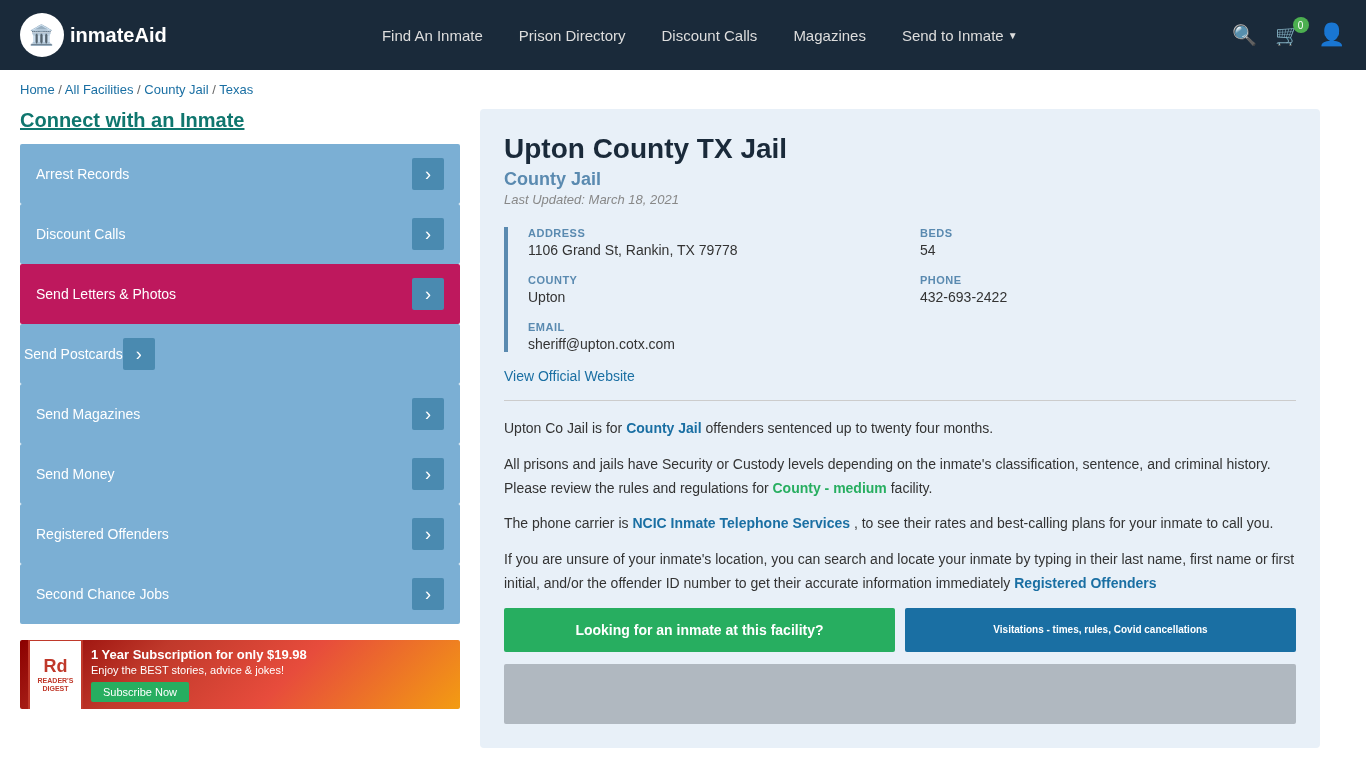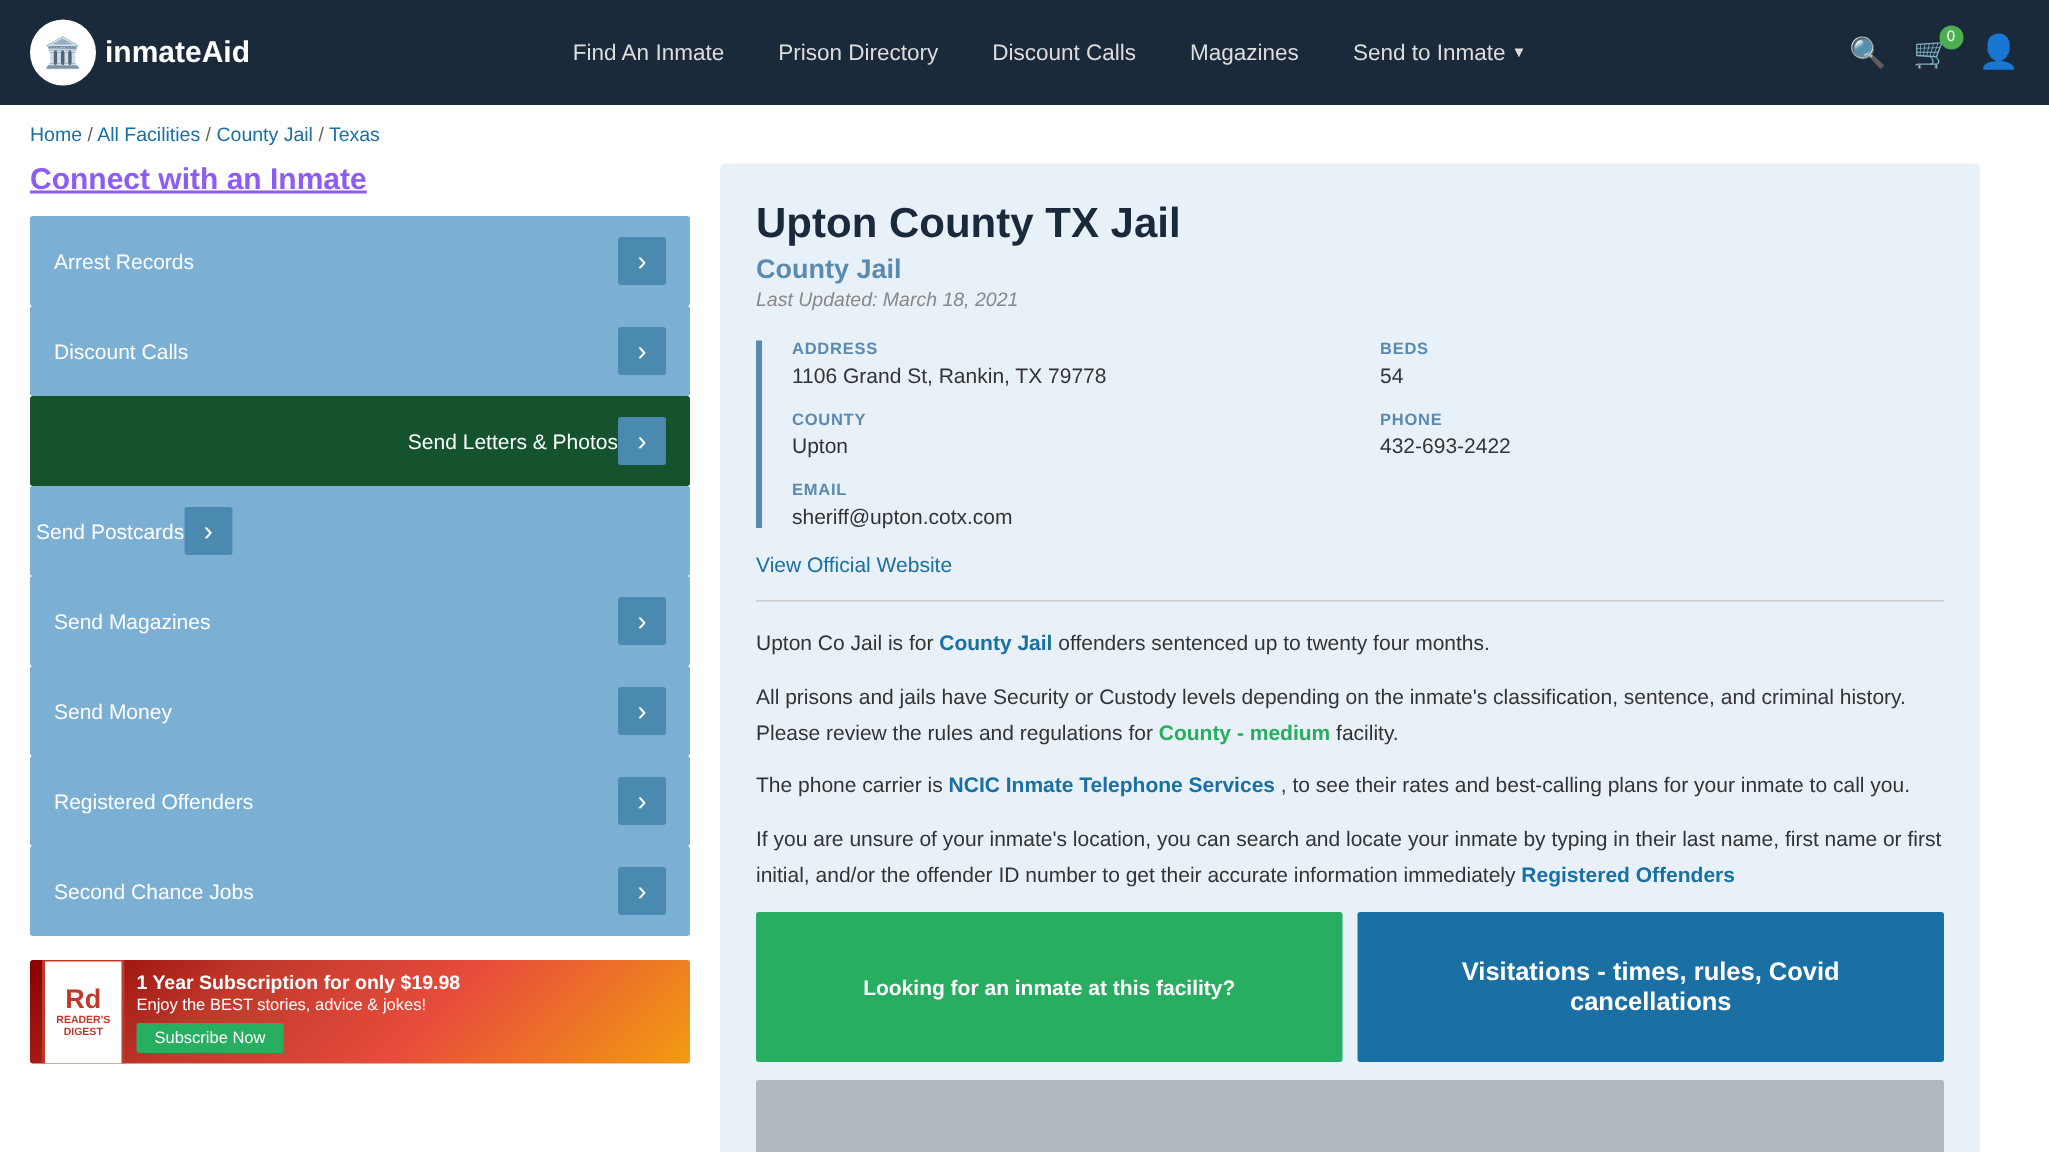--- a/index.html
+++ b/index.html
@@ -39,34 +39,34 @@
   <a href="#" style="color:#1a6fa3; text-decoration:none;">All Facilities</a>
   <span style="color:#666;"> / </span>
   <a href="#" style="color:#1a6fa3; text-decoration:none;">County Jail</a>
   <span style="color:#666;"> / </span>
   <a href="#" style="color:#1a6fa3; text-decoration:none;">Texas</a>
 </div>
 
 <div style="display:flex; padding:0 20px 20px 20px; gap:20px; max-width:1340px;">
 
   <div style="width:440px; min-width:440px;">
-    <h2 style="font-size:20px; font-weight:bold; text-decoration:underline; margin-bottom:12px; color:#8b5cf6;">Connect with an Inmate</h2>
+    <h2 style="font-size:20px; font-weight:bold; text-decoration:underline; margin-bottom:12px; color:#0f766e;">Connect with an Inmate</h2>
     <div style="display:flex; flex-direction:column; gap:0;">
 
       <div style="background:#7bafd4; color:#fff; display:flex; align-items:center; justify-content:space-between; padding:14px 16px; cursor:pointer; border-radius:2px;">
         <span>Arrest Records</span>
         <div style="background:#4a8ab0; width:32px; height:32px; display:flex; align-items:center; justify-content:center; border-radius:2px; font-size:18px; color:#fff;">›</div>
       </div>
 
       <div style="background:#7bafd4; color:#fff; display:flex; align-items:center; justify-content:space-between; padding:14px 16px; cursor:pointer; border-radius:2px;">
         <span>Discount Calls</span>
         <div style="background:#4a8ab0; width:32px; height:32px; display:flex; align-items:center; justify-content:center; border-radius:2px; font-size:18px; color:#fff;">›</div>
       </div>
 
-      <div style="background:#14532d; color:#fff; display:flex; align-items:center; justify-content:flex-end; padding:14px 16px; cursor:pointer; border-radius:2px;">
+      <div style="background:#be185d; color:#fff; display:flex; align-items:center; justify-content:space-between; padding:14px 16px; cursor:pointer; border-radius:2px;">
         <span>Send Letters &amp; Photos</span>
         <div style="background:#4a8ab0; width:32px; height:32px; display:flex; align-items:center; justify-content:center; border-radius:2px; font-size:18px; color:#fff;">›</div>
       </div>
 
       <div style="background:#7bafd4; color:#fff; display:flex; align-items:center; justify-content:flex-start; padding:14px 4px; cursor:pointer; border-radius:2px;">
         <span>Send Postcards</span>
         <div style="background:#4a8ab0; width:32px; height:32px; display:flex; align-items:center; justify-content:center; border-radius:2px; font-size:18px; color:#fff;">›</div>
       </div>
 
       <div style="background:#7bafd4; color:#fff; display:flex; align-items:center; justify-content:space-between; padding:14px 16px; cursor:pointer; border-radius:2px;">
@@ -156,20 +156,20 @@
       <p style="margin-bottom:12px;">
         <span>If you are unsure of your inmate's location, you can search and locate your inmate by typing in their last name, first name or first initial, and/or the offender ID number to get their accurate information immediately</span>
         <span> </span>
         <a href="#" style="color:#1a6fa3; font-weight:bold; text-decoration:none;">Registered Offenders</a>
       </p>
     </div>
 
     
     <div style="display:flex; gap:10px; margin-top:10px;">
       <button style="padding:14px 20px; font-size:14px; font-weight:bold; color:#fff; background:#27ae60; border:none; cursor:pointer; border-radius:2px; flex:1;">Looking for an inmate at this facility?</button>
-      <button style="padding:30px 20px; font-size:17px; font-weight:bold; color:#fff; background:#1a6fa3; border:none; cursor:pointer; border-radius:2px; flex:1;">Visitations - times, rules, Covid cancellations</button>
+      <button style="padding:14px 20px; font-size:10px; font-weight:bold; color:#fff; background:#1a6fa3; border:none; cursor:pointer; border-radius:2px; flex:1;">Visitations - times, rules, Covid cancellations</button>
     </div>
 
     
     <div style="background:#b0b8c0; height:60px; margin-top:12px; border-radius:2px;"></div>
   </div>
 
 </div>
 
 </body></html>

